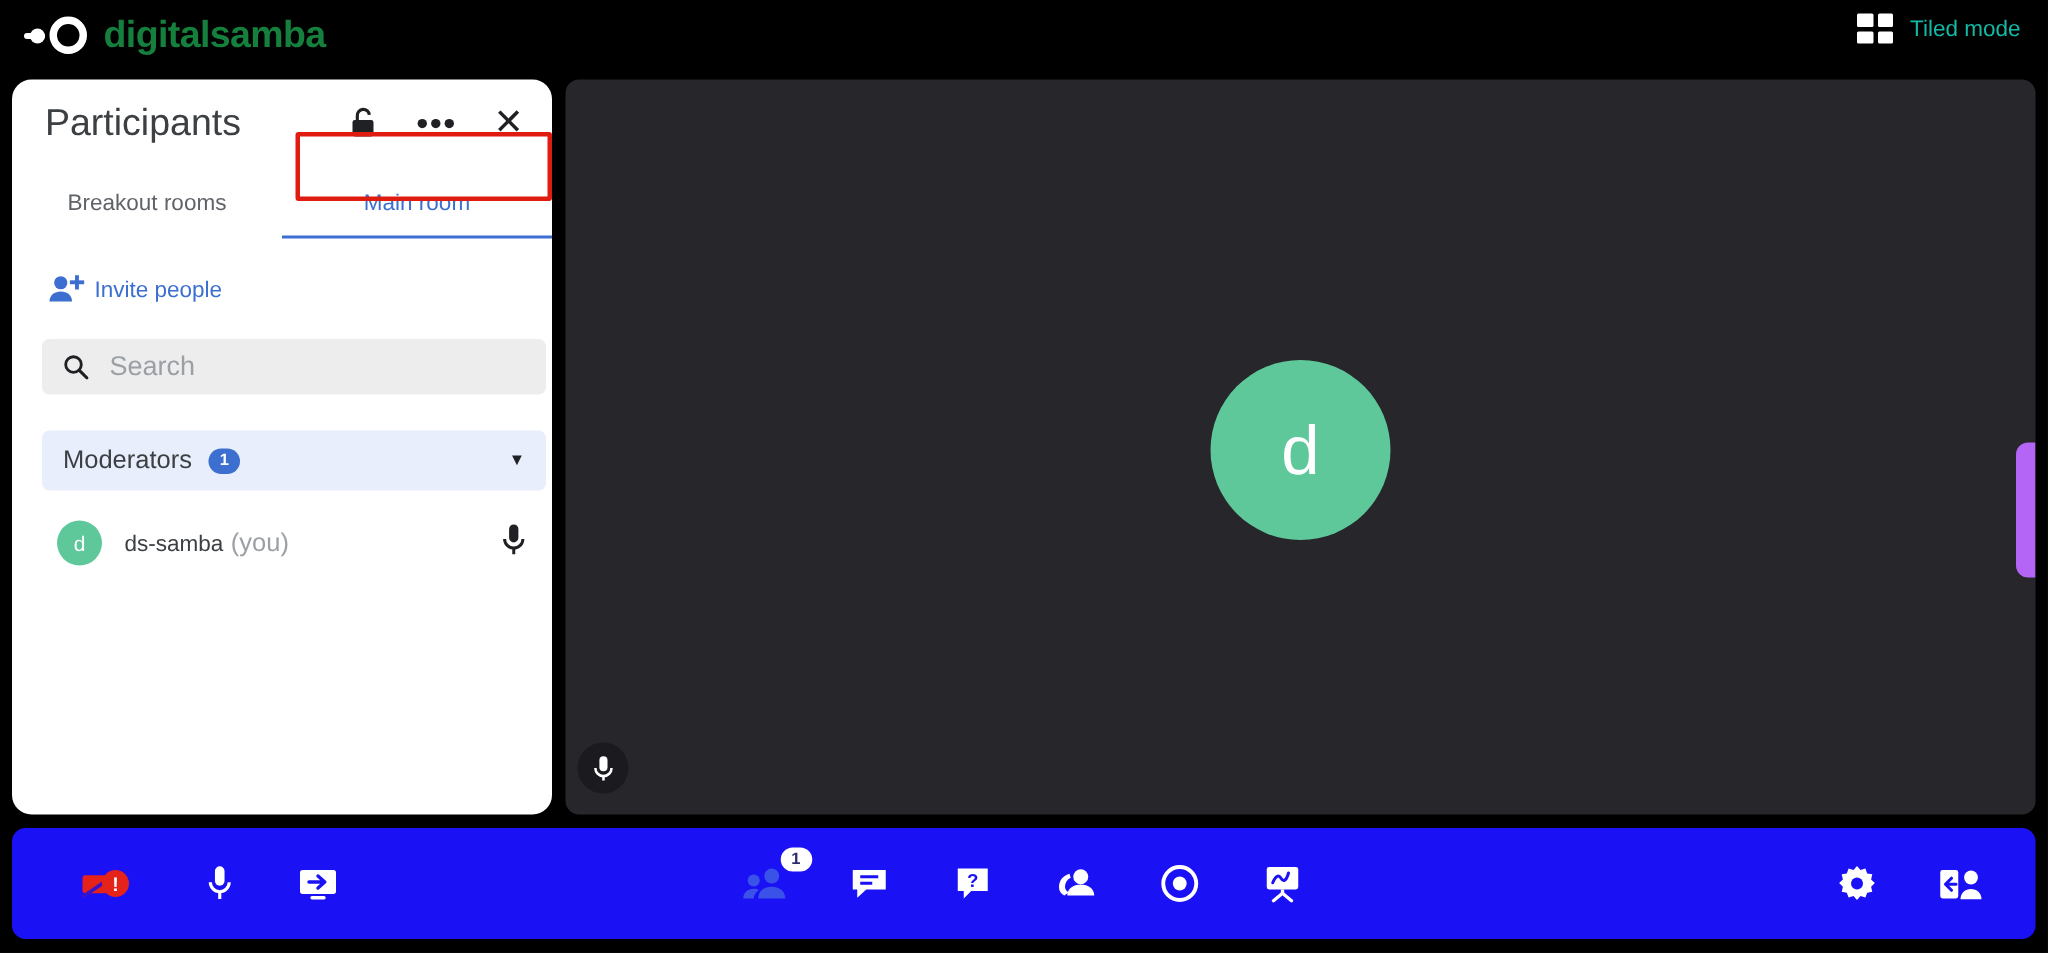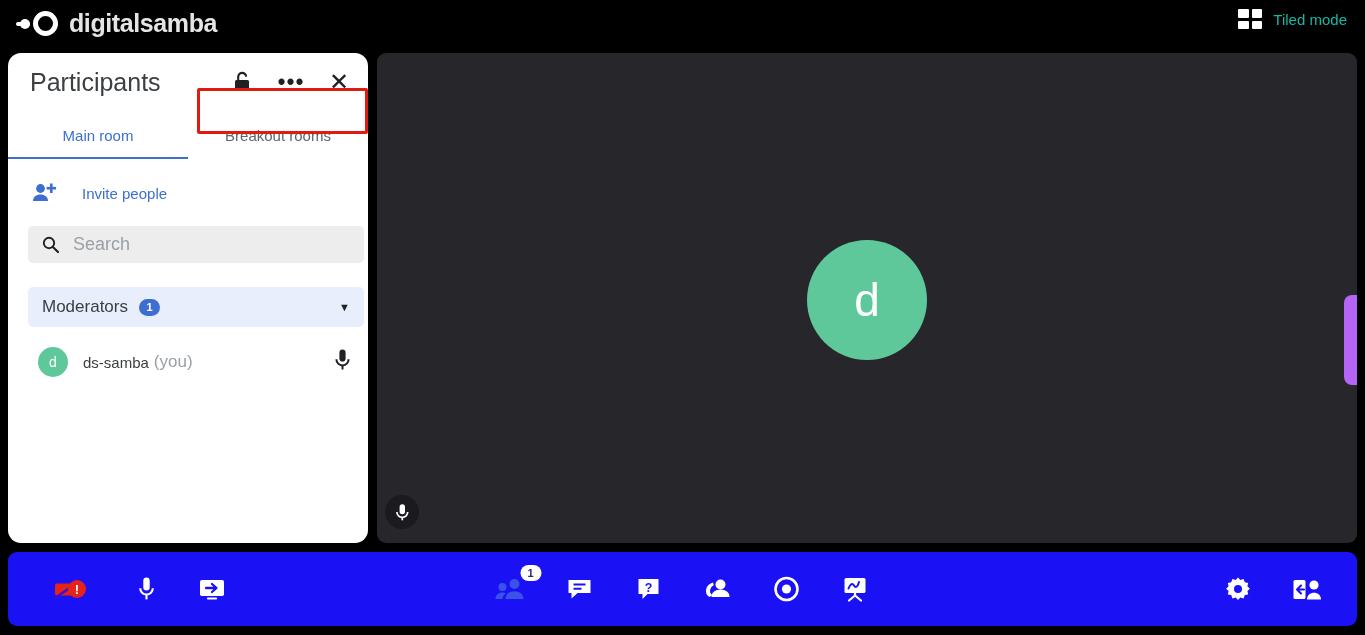--- a/index.html
+++ b/index.html
@@ -25,21 +25,21 @@
   }
   .brand-logo .dot {
     position: absolute; left: 4px; top: 11px;
     width: 10px; height: 10px; border-radius: 50%; background: #fff;
   }
   .brand-logo .bar {
     position: absolute; left: 0px; top: 14px;
     width: 14px; height: 4px; border-radius: 2px; background: #fff;
   }
   .brand-name {
-    color: #e5e5e5; font-size: 25px; font-weight: bold; letter-spacing: -0.4px;
+    color: #15803d; font-size: 25px; font-weight: bold; letter-spacing: -0.4px;
   }
   .tiled-mode {
     position: absolute; right: 18px; top: 9px;
     display: flex; align-items: center; gap: 11px; cursor: pointer;
   }
   .grid-icon {
     width: 24px; height: 20px;
     display: grid; grid-template-columns: 1fr 1fr; grid-template-rows: 1fr 1fr;
     gap: 3px;
   }
@@ -81,21 +81,21 @@
     height: 2px; background: #3c6fd0;
   }
   .tab-highlight {
     position: absolute; left: 189px; top: -23px;
     width: 171px; height: 46px;
     border: 3px solid #e01b10; border-radius: 2px;
     pointer-events: none;
   }
 
   .invite {
-    display: flex; align-items: center; gap: 24px;
+    display: flex; align-items: center; gap: 5px;
     margin: 23px 0 0 24px; cursor: pointer;
   }
   .invite-label { color: #3c6fd0; font-size: 15px; }
 
   .search-box {
     margin: 22px 12px 0 20px; height: 37px; width: 336px;
     background: #ededed; border-radius: 5px;
     display: flex; align-items: center; padding: 0 14px; gap: 14px;
     cursor: text;
   }
@@ -233,25 +233,25 @@
         <div class="icon-btn">
           <span class="dots">•••</span>
         </div>
         <div class="icon-btn">
           <span class="xmark">✕</span>
         </div>
       </div>
     </div>
 
     <div class="tabs">
+      <div class="tab">
+        <span>Breakout rooms</span>
+      </div>
       <div class="tab active">
         <span>Main room</span>
-      </div>
-      <div class="tab">
-        <span>Breakout rooms</span>
       </div>
       <div class="tab-highlight"></div>
     </div>
 
     <div class="invite">
       <svg width="26" height="22" viewBox="0 0 26 22">
         <circle cx="8.5" cy="6.5" r="4.4" fill="#3c6fd0"></circle>
         <path d="M1 19 c0 -4.3 3.4 -6.6 7.5 -6.6 s7.5 2.3 7.5 6.6 z" fill="#3c6fd0"></path>
         <rect x="18" y="1.5" width="2.6" height="9.5" fill="#3c6fd0"></rect>
         <rect x="14.6" y="4.9" width="9.5" height="2.6" fill="#3c6fd0"></rect>

